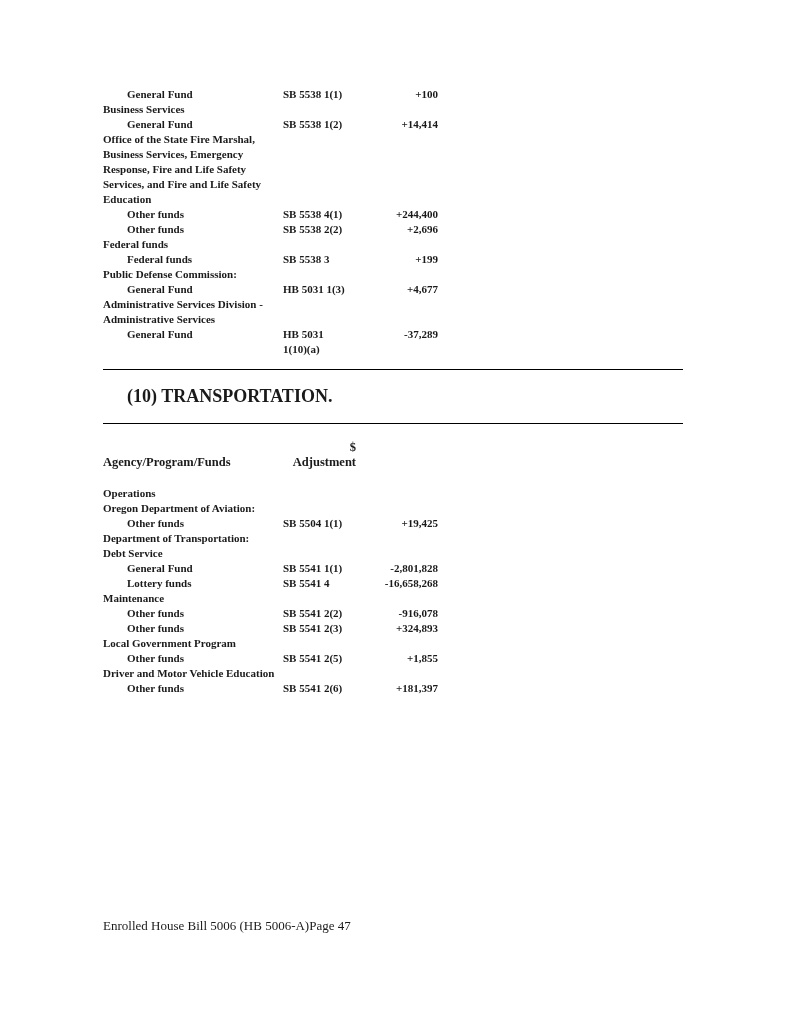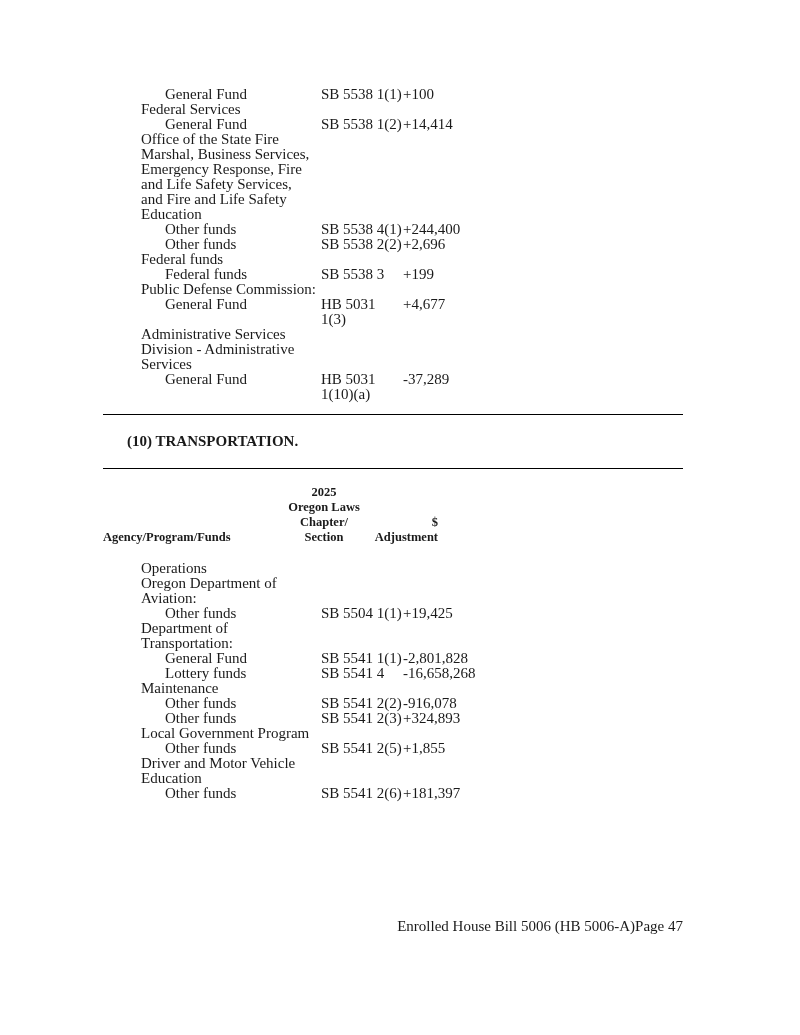--- a/index.html
+++ b/index.html
@@ -12,38 +12,38 @@
   .page {
     width: 800px;
     height: 1035px;
     background: #ffffff;
     padding: 87px 0 0 103px;
     position: relative;
   }
   .content { width: 580px; }
 
   
-  .rows { font-weight: normal; font-size: 15px; line-height: 15px; margin-left: 38px; }
+  .rows { font-weight: bold; font-size: 11px; line-height: 15px; }
   .row { display: flex; align-items: flex-start; }
   .c1 { width: 180px; padding-right: 4px; }
   .row.indent .c1 { padding-left: 24px; }
   .c2 { width: 82px; white-space: pre-line; }
-  .c3 { width: 73px; white-space: pre-line; }
+  .c3 { width: 73px; text-align: right; white-space: pre-line; }
 
   hr.rule {
     border: none;
     border-top: 1.6px solid #000;
     width: 580px;
   }
   .rule-top { margin-top: 12px; }
   .rule-bottom { margin-top: 0; }
 
   .section-heading {
     font-weight: bold;
-    font-size: 15px;
+    font-size: 18px;
     line-height: 15px;
     padding-left: 24px;
     margin: 19px 0 19px 0;
   }
 
   .thead {
     display: flex;
     align-items: flex-end;
     font-weight: bold;
     font-size: 12.5px;
@@ -54,41 +54,41 @@
   .thead .c3 { text-align: right; }
 
   .tbody { margin-top: 16px; }
 
   .footer {
     position: absolute;
     top: 918px;
     left: 103px;
     width: 580px;
     display: flex;
-    justify-content: flex-end;
-    font-size: 15px;
+    justify-content: flex-start;
+    font-size: 13px;
     font-weight: normal;
   }
 </style>
 </head>
 <body>
 
 <div class="page">
   <div class="content">
 
     <div class="rows">
 
         <div class="row indent">
           <div class="c1">General Fund</div>
           <div class="c2">SB 5538 1(1)</div>
           <div class="c3">+100</div>
         </div>
 
         <div class="row">
-          <div class="c1">Federal Services</div>
+          <div class="c1">Business Services</div>
           <div class="c2"></div>
           <div class="c3"></div>
         </div>
 
         <div class="row indent">
           <div class="c1">General Fund</div>
           <div class="c2">SB 5538 1(2)</div>
           <div class="c3">+14,414</div>
         </div>
 
@@ -151,24 +151,20 @@
       </div>
 
     <hr class="rule rule-top">
 
     <div class="section-heading">(10) TRANSPORTATION.</div>
 
     <hr class="rule rule-bottom">
 
     <div class="thead">
       <div class="c1">Agency/Program/Funds</div>
-      <div class="c2">2025
-Oregon Laws
-Chapter/
-Section</div>
       <div class="c3">$
 Adjustment</div>
     </div>
 
     <div class="rows tbody">
 
         <div class="row">
           <div class="c1">Operations</div>
           <div class="c2"></div>
           <div class="c3"></div>
@@ -185,20 +181,25 @@
           <div class="c2">SB 5504 1(1)</div>
           <div class="c3">+19,425</div>
         </div>
 
         <div class="row">
           <div class="c1">Department of Transportation:</div>
           <div class="c2"></div>
           <div class="c3"></div>
         </div>
 
+        <div class="row">
+          <div class="c1">Debt Service</div>
+          <div class="c2"></div>
+          <div class="c3"></div>
+        </div>
 
         <div class="row indent">
           <div class="c1">General Fund</div>
           <div class="c2">SB 5541 1(1)</div>
           <div class="c3">-2,801,828</div>
         </div>
 
         <div class="row indent">
           <div class="c1">Lottery funds</div>
           <div class="c2">SB 5541 4</div>

